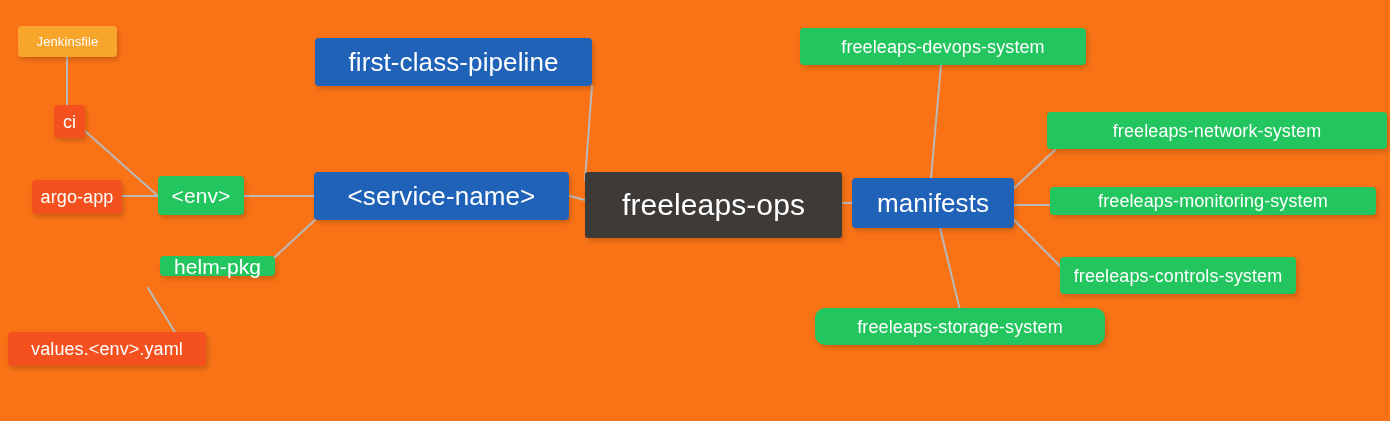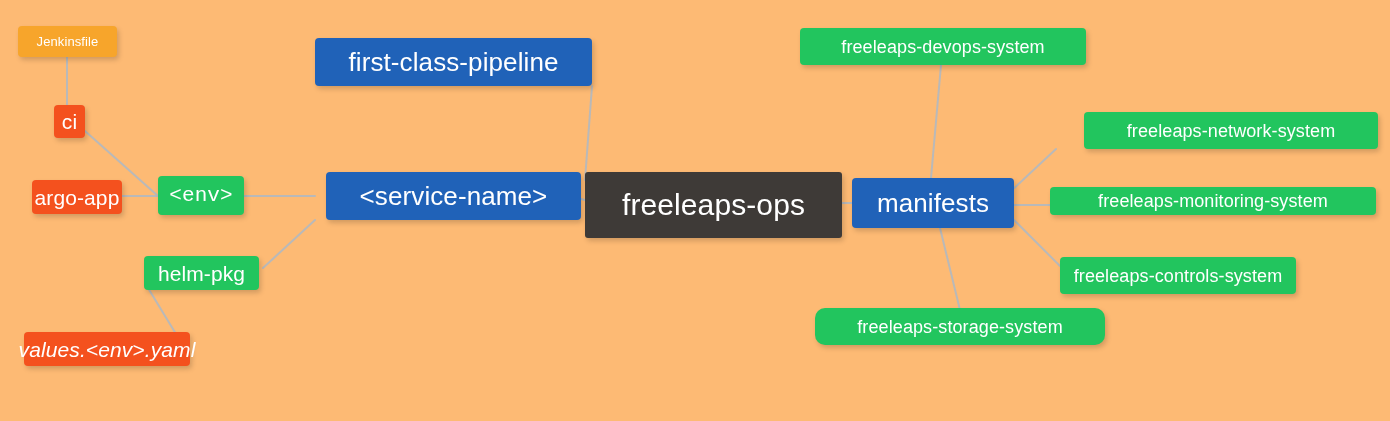--- a/index.html
+++ b/index.html
@@ -9,21 +9,21 @@
     background: #ffffff;
   }
   body {
     font-family: "Liberation Sans", sans-serif;
     -webkit-font-smoothing: antialiased;
   }
   #mindmap-canvas {
     position: relative;
     width: 1390px;
     height: 421px;
-    background: #fdba74;
+    background: #f97316;
     overflow: hidden;
   }
   #edge-layer {
     position: absolute;
     left: 0;
     top: 0;
     width: 1390px;
     height: 421px;
     pointer-events: none;
   }
@@ -56,21 +56,21 @@
   .n-root      { background: #3e3a37; font-size: 30px; border-radius: 3px; }
   .n-blue      { background: #2062b8; }
   .n-green     { background: #22c55e; }
   .n-orange    { background: #f7a52b; }
   .n-red       { background: #f4511e; }
 
   .sz-xl { font-size: 30px; }
   .sz-lg { font-size: 26px; }
   .sz-md { font-size: 21px; }
   .sz-sm { font-size: 18px; }
-  .sz-xs { font-size: 21px; justify-content: center; }
+  .sz-xs { font-size: 18px; justify-content: center; }
   .sz-xxs{ font-size: 13px; }
 </style>
 </head>
 <body>
 
 <div id="mindmap-canvas">
 
   <svg id="edge-layer" viewBox="0 0 1390 421" xmlns="http://www.w3.org/2000/svg">
       <polyline class="edge-line" points="67,57 67,105"></polyline>
       <polyline class="edge-line" points="85,131 158,196"></polyline>
@@ -91,45 +91,45 @@
   <div id="node-layer">
       <div class="node n-orange sz-xxs" style="left: 18px; top: 26px; width: 99px; height: 31px;">
         <span class="node-label">Jenkinsfile</span>
       </div>
       <div class="node n-red sz-xs" style="left: 54px; top: 105px; width: 31px; height: 33px;">
         <span class="node-label">ci</span>
       </div>
       <div class="node n-red sz-xs" style="left: 32px; top: 180px; width: 90px; height: 34px;">
         <span class="node-label">argo-app</span>
       </div>
-      <div class="node n-green sz-md" style="left: 158px; top: 176px; width: 86px; height: 39px; font-family: Liberation Mono, monospace;">
+      <div class="node n-green sz-md" style="left: 158px; top: 176px; width: 86px; height: 39px;">
         <span class="node-label">&lt;env&gt;</span>
       </div>
-      <div class="node n-green sz-md" style="left: 144px; top: 256px; width: 115px; height: 34px;">
+      <div class="node n-green sz-md" style="left: 160px; top: 256px; width: 115px; height: 20px;">
         <span class="node-label">helm-pkg</span>
       </div>
-      <div class="node n-red sz-xs" style="left: 24px; top: 332px; width: 166px; height: 34px; font-style: italic;">
+      <div class="node n-red sz-xs" style="left: 8px; top: 332px; width: 198px; height: 34px;">
         <span class="node-label">values.&lt;env&gt;.yaml</span>
       </div>
       <div class="node n-blue sz-lg" style="left: 315px; top: 38px; width: 277px; height: 48px;">
         <span class="node-label">first-class-pipeline</span>
       </div>
-      <div class="node n-blue sz-lg" style="left: 326px; top: 172px; width: 255px; height: 48px;">
+      <div class="node n-blue sz-lg" style="left: 314px; top: 172px; width: 255px; height: 48px;">
         <span class="node-label">&lt;service-name&gt;</span>
       </div>
       <div class="node n-root sz-xl" style="left: 585px; top: 172px; width: 257px; height: 66px;">
         <span class="node-label">freeleaps-ops</span>
       </div>
       <div class="node n-blue sz-lg" style="left: 852px; top: 178px; width: 162px; height: 50px;">
         <span class="node-label">manifests</span>
       </div>
       <div class="node n-green sz-sm" style="left: 800px; top: 28px; width: 286px; height: 37px;">
         <span class="node-label">freeleaps-devops-system</span>
       </div>
-      <div class="node n-green sz-sm" style="left: 1084px; top: 112px; width: 294px; height: 37px;">
+      <div class="node n-green sz-sm" style="left: 1047px; top: 112px; width: 340px; height: 37px;">
         <span class="node-label">freeleaps-network-system</span>
       </div>
       <div class="node n-green sz-sm" style="left: 1050px; top: 187px; width: 326px; height: 28px;">
         <span class="node-label">freeleaps-monitoring-system</span>
       </div>
       <div class="node n-green sz-sm" style="left: 1060px; top: 257px; width: 236px; height: 37px;">
         <span class="node-label">freeleaps-controls-system</span>
       </div>
       <div class="node n-green sz-sm" style="left: 815px; top: 308px; width: 290px; height: 37px; border-radius: 10px;">
         <span class="node-label">freeleaps-storage-system</span>

